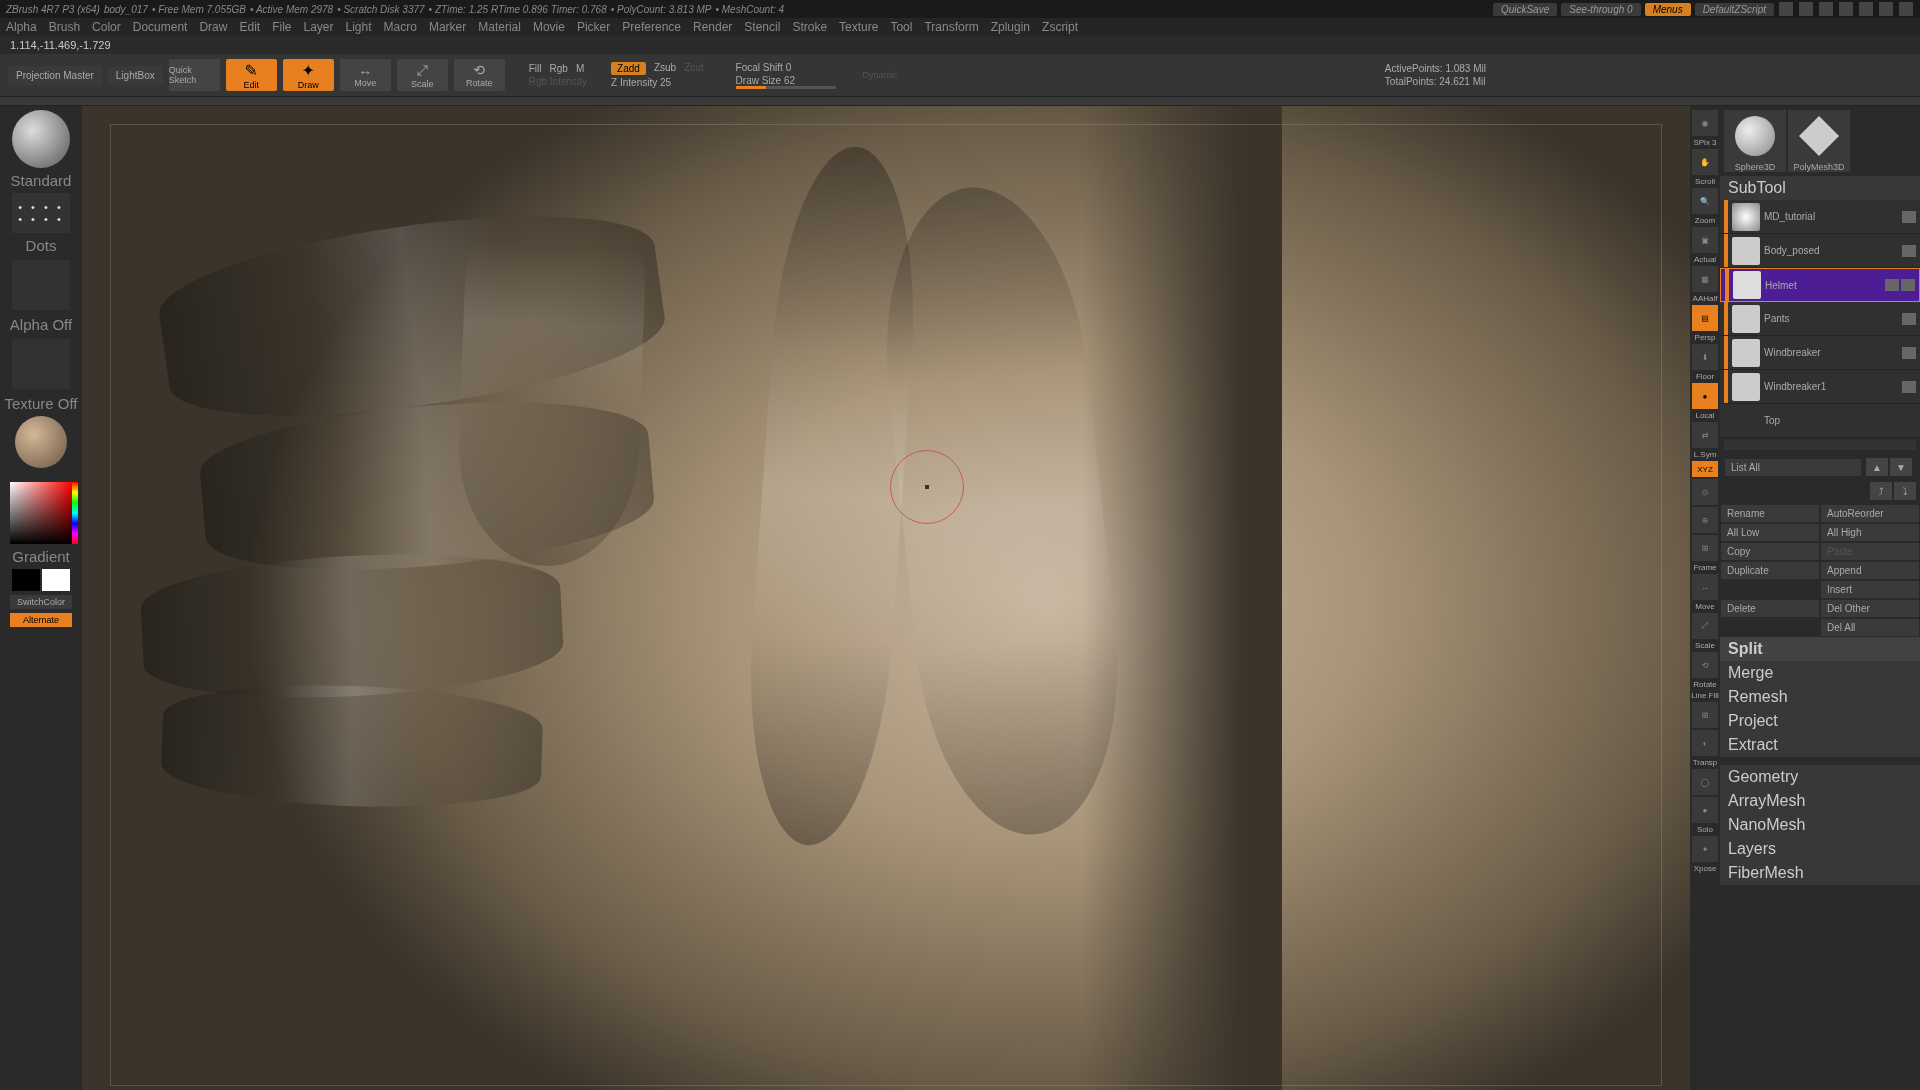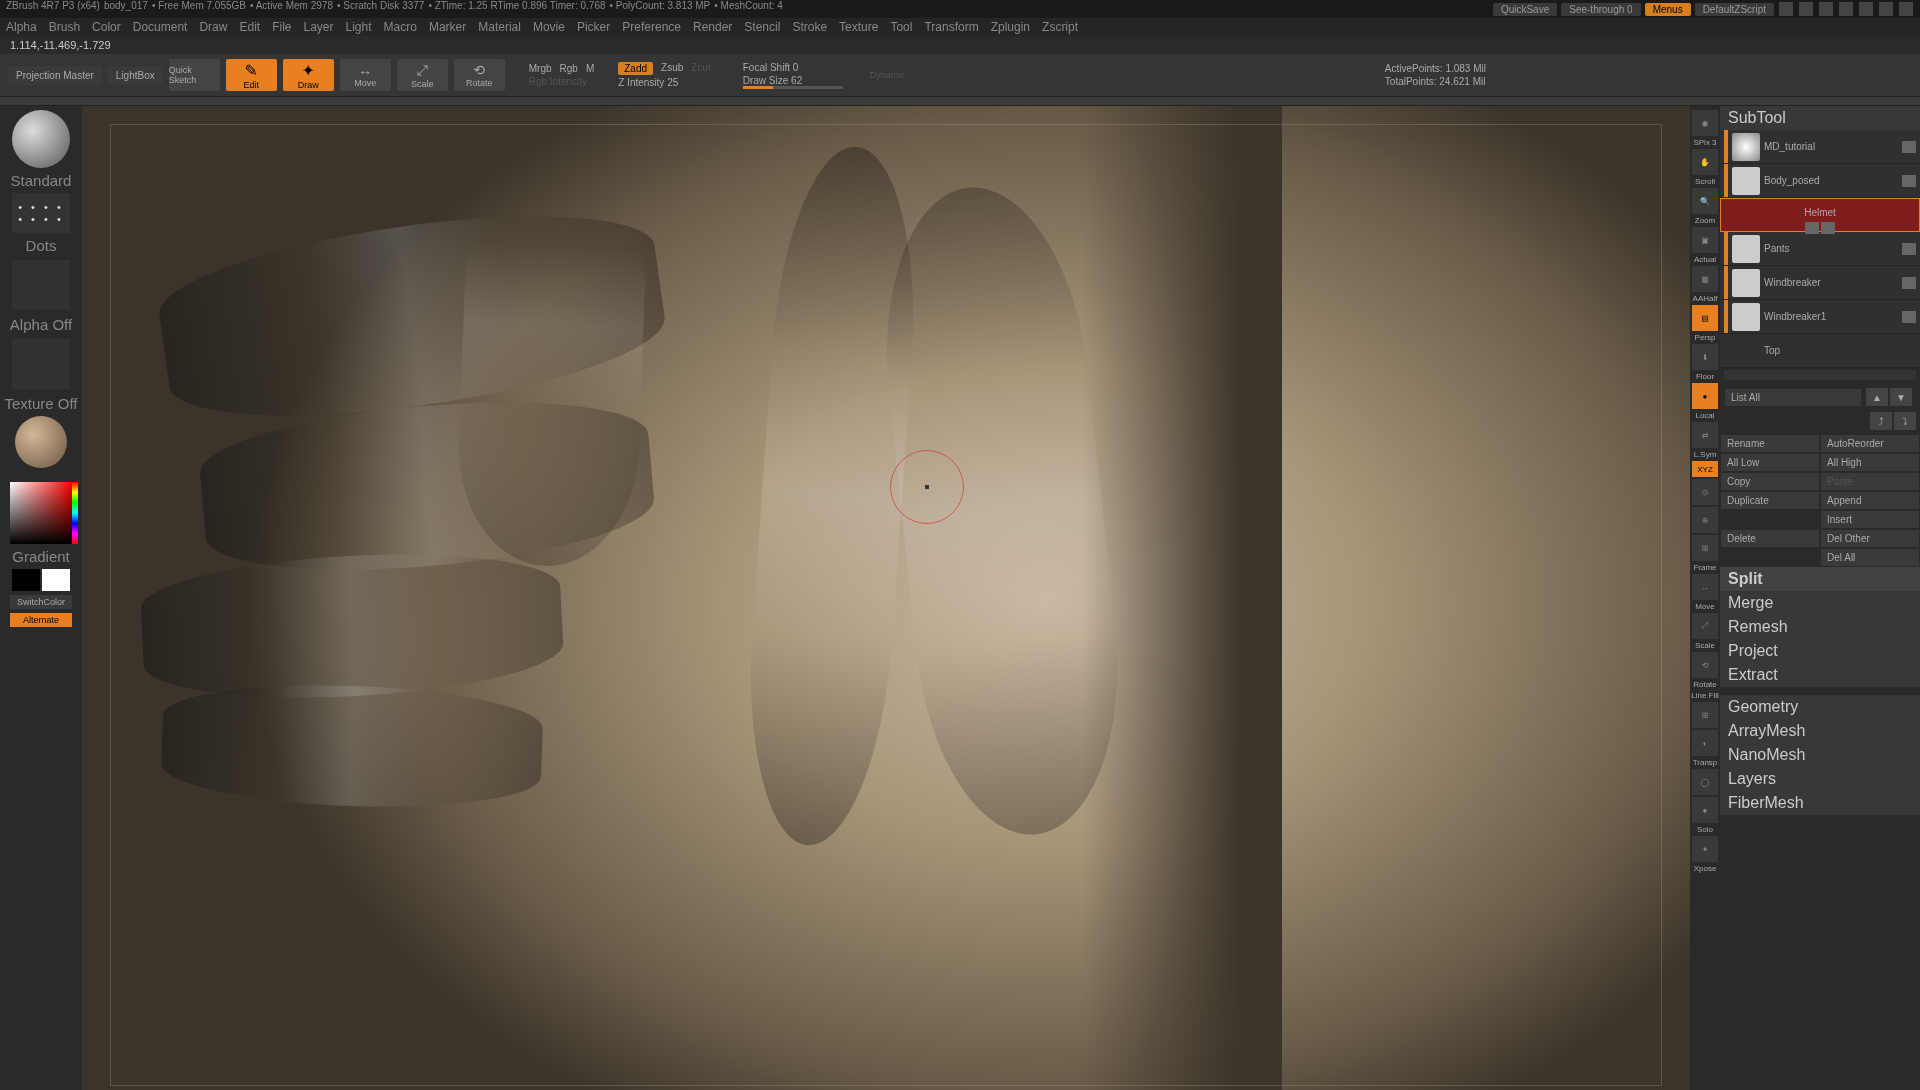--- a/index.html
+++ b/index.html
@@ -1,17 +1,17 @@
 <!DOCTYPE html>
 <html><head>
 <meta charset="utf-8">
 <style>
 * { margin: 0; padding: 0; box-sizing: border-box; font-family: Arial, sans-serif; user-select: none; }
 body { background: #2a2a2a; width: 1920px; height: 1090px; overflow: hidden; color: #aaa; font-size: 11px; }
-.titlebar { background: #1a1a1a; height: 18px; display: flex; padding: 0 6px; font-size: 10px; color: #999; justify-content: space-between; }
+.titlebar { background: #1a1a1a; height: 18px; display: flex; align-items: center; padding: 0 6px; font-size: 10px; color: #999; justify-content: space-between; font-style: italic; }
 .tb-left { display: flex; gap: 4px; }
 .tb-seg { color: #888; }
 .tb-right { display: flex; gap: 4px; align-items: center; }
 .tb-btn { background: #3a3a3a; padding: 1px 8px; border-radius: 2px; font-size: 10px; }
 .tb-btn.orange { background: #d88020; color: #000; }
 .tb-square { width: 14px; height: 14px; background: #444; display: inline-block; margin: 0 1px; }
 .menubar { background: #252525; height: 18px; display: flex; align-items: center; padding: 0 6px; gap: 12px; font-size: 12px; color: #888; }
 .menubar span { cursor: pointer; }
 .coords { background: #2a2a2a; padding: 3px 10px; font-size: 11px; color: #ccc; }
 .toolbar { background: #353535; height: 42px; display: flex; align-items: center; padding: 0 8px; gap: 6px; }
@@ -47,21 +47,21 @@
 .nav-btn.active { background: #e88020; color: #000; }
 .nav-lbl { font-size: 8px; }
 .right-panel { width: 200px; background: #2a2a2a; display: flex; flex-direction: column; }
 .tool-presets { display: flex; gap: 2px; padding: 4px; }
 .preset { width: 62px; height: 62px; background: #3a3a3a; display: flex; flex-direction: column; align-items: center; justify-content: flex-end; font-size: 9px; position: relative; }
 .preset-icon { position: absolute; top: 6px; width: 40px; height: 40px; background: #888; border-radius: 4px; }
 .section-head { background: #383838; padding: 3px 8px; font-size: 16px; color: #ccc; cursor: pointer; }
 .section-head.light { background: #424242; font-weight: bold; }
 .subtool-list { background: #303030; }
 .subtool-row { display: flex; align-items: center; height: 34px; gap: 4px; padding: 0 4px; border-bottom: 1px solid #252525; }
-.subtool-row.selected { background: #7f1d1d; border: 1px solid #e88020; flex-direction: column; }
+.subtool-row.selected { background: #4c1d95; border: 1px solid #e88020; }
 .subtool-mark { width: 4px; height: 100%; background: #e88020; }
 .subtool-thumb { width: 28px; height: 28px; background: #555; border-radius: 2px; }
 .subtool-name { flex: 1; font-size: 10px; color: #aaa; }
 .subtool-icons { display: flex; gap: 2px; }
 .st-icon { width: 14px; height: 12px; background: #666; }
 .action-grid { display: flex; flex-direction: column; }
 .action-row { display: flex; }
 .action-cell { flex: 1; padding: 3px 6px; font-size: 10px; background: #3a3a3a; border: 1px solid #2a2a2a; color: #aaa; }
 .action-cell.dim { color: #555; }
 .nav-arrows { display: flex; gap: 2px; padding: 4px; }
@@ -148,21 +148,21 @@
       <span style="font-size:14px">⤢</span>
       <span>Scale</span>
     </div>
   <div class="tool-icon">
       <span style="font-size:14px">⟲</span>
       <span>Rotate</span>
     </div>
   <div style="width:12px"></div>
   <div class="slider-group">
     <div class="slider-label">
-      <span>Mrgb</span>
+      <span>Fill</span>
       <span>Rgb</span>
       <span>M</span>
     </div>
     <span style="color:#555">Rgb Intensity</span>
   </div>
   <div style="width:12px"></div>
   <div class="slider-group">
     <div class="slider-label">
       <span class="tb-btn orange" style="padding:1px 6px">Zadd</span>
       <span>Zsub</span>
@@ -264,20 +264,30 @@
     <div class="nav-btn">◐</div>
       <div class="nav-lbl">Transp</div>
     <div class="nav-btn">◯</div>
     <div class="nav-btn">●</div>
       <div class="nav-lbl">Solo</div>
     <div class="nav-btn">✦</div>
       <div class="nav-lbl">Xpose</div>
   </div>
 
   <div class="right-panel">
+    <div class="tool-presets">
+      <div class="preset">
+          <div class="preset-icon" style="border-radius:50%;background:radial-gradient(circle at 35% 35%,#eee,#888)"></div>
+          <span>Sphere3D</span>
+        </div>
+      <div class="preset">
+          <div class="preset-icon" style="background:#ccc;clip-path:polygon(50% 0,100% 50%,50% 100%,0 50%)"></div>
+          <span>PolyMesh3D</span>
+        </div>
+    </div>
 
     <div class="section-head">SubTool</div>
     <div class="subtool-list">
       <div class="subtool-row">
           <div class="subtool-mark"></div>
           <div class="subtool-thumb" style="background:radial-gradient(#fff,#888)"></div>
           <span class="subtool-name">MD_tutorial</span>
           <div class="subtool-icons">
             <div class="st-icon"></div>
           </div>

